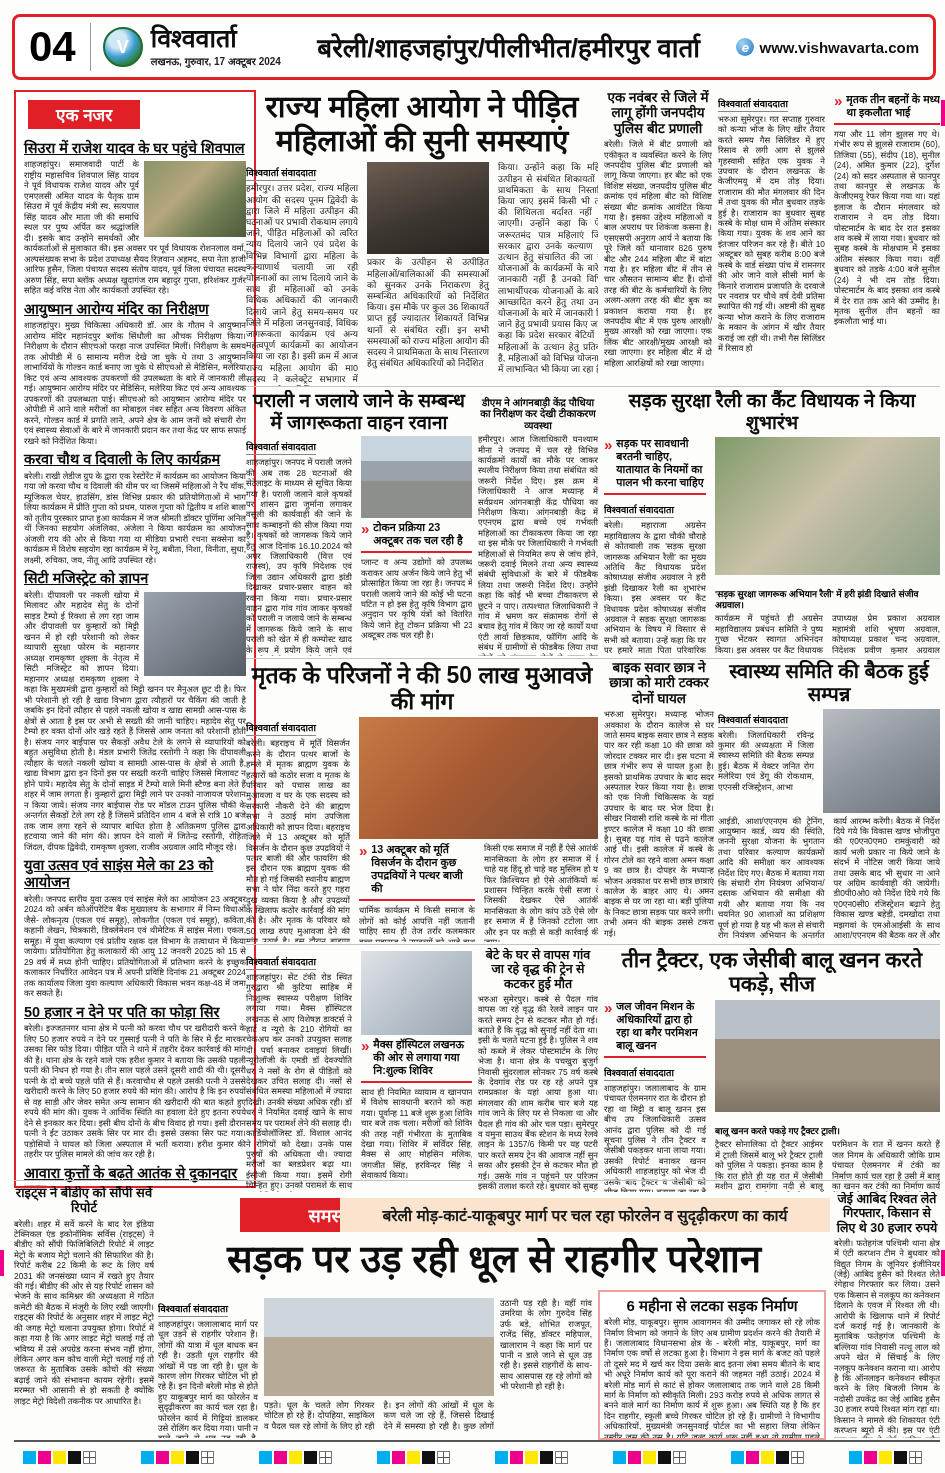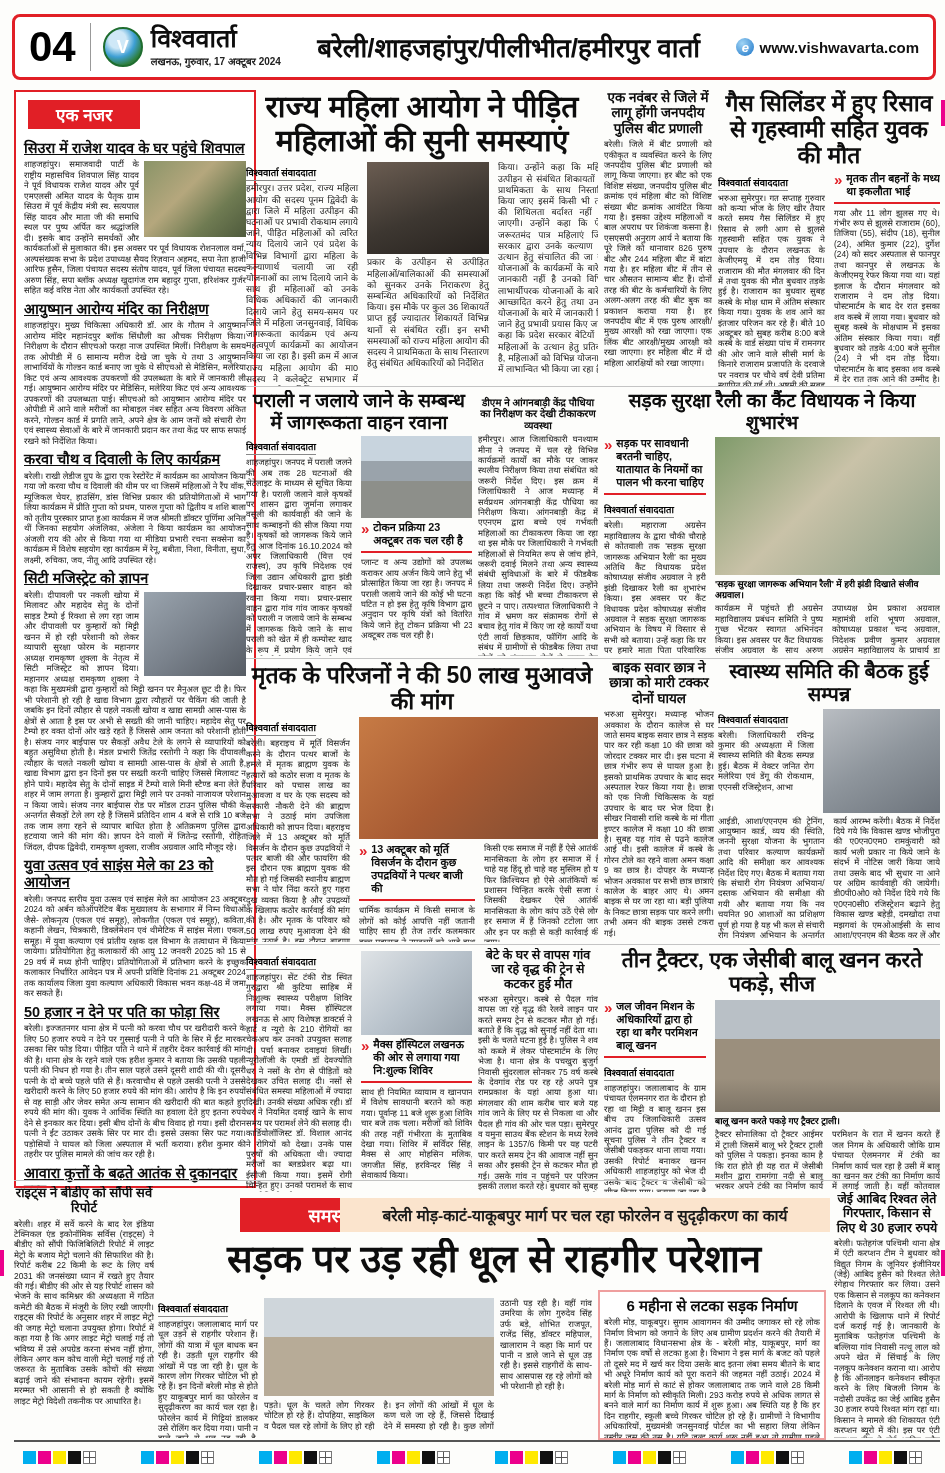--- a/index.html
+++ b/index.html
@@ -28,21 +28,21 @@
   
   .hl{font-weight:bold;color:#0d0d0d;text-align:center;line-height:1.14;}
   .byline{font-size:9.5px;font-weight:bold;color:#000;margin:3px 0 2px;border-bottom:1px solid #888;display:inline-block;padding-bottom:1px;}
   .body-t{font-size:9px;line-height:11.2px;text-align:justify;color:#1b1b1b;}
   .body-s{font-size:8.4px;line-height:10.4px;text-align:justify;color:#1b1b1b;}
   .cols2{column-count:2;column-gap:9px;}
   .row{display:flex;gap:9px;}
   .pq{border-bottom:2px solid #e11f26;padding-bottom:4px;margin-bottom:4px;display:flex;gap:4px;}
   .pq .mk{color:#e11f26;font-weight:bold;font-size:15px;line-height:1;}
   .pq .tx{font-weight:bold;font-size:10.8px;line-height:13px;color:#0d0d0d;text-align:left;}
-  .caption{font-size:9px;font-weight:bold;color:#000;margin-top:4px;line-height:10.5px;}
+  .caption{font-size:9px;font-weight:bold;color:#000;margin-top:14px;line-height:10.5px;}
   .photo{width:100%;}
   .ph-crowd{background:linear-gradient(135deg,#8a9468,#b5a77d 40%,#6f7b52 70%,#4e5a3c);}
   .ph-group{background:linear-gradient(140deg,#9aa4ae,#7a828c 50%,#565c64);}
   .ph-meeting{background:linear-gradient(160deg,#6b5d52,#3d3731 55%,#27221e);}
   .ph-road{background:linear-gradient(#c8d4de 0 30%,#9aa3ab 30% 55%,#8d8f8a 55%);}
   .ph-rally{background:linear-gradient(135deg,#7f9a6a,#c9c2a8 45%,#8c9f86);}
   .ph-saffron{background:linear-gradient(135deg,#c77b45,#a85b33 45%,#7a4a33);}
   .ph-room{background:linear-gradient(150deg,#b9bdc2,#8e959c 50%,#6d747c);}
   .ph-clinic{background:linear-gradient(135deg,#dfe3e6,#b9c3cc 50%,#98a3ad);}
   .ph-tractor{background:linear-gradient(#b9c0c6 0 35%,#9b8f7d 35% 70%,#7d7466);}
@@ -143,21 +143,20 @@
       </div>
     </div>
   </div>
 
   <div class="abs" style="left:604px;top:90px;width:108px;height:296px;">
     <div class="hl" style="font-size:13.5px;">एक नवंबर से जिले में लागू होंगी जनपदीय पुलिस बीट प्रणाली</div>
     <div class="body-s" style="margin-top:3px;">बरेली। जिले में बीट प्रणाली को एकीकृत व व्यवस्थित करने के लिए जनपदीय पुलिस बीट प्रणाली को लागू किया जाएगा। हर बीट को एक विशिष्ट संख्या, जनपदीय पुलिस बीट क्रमांक एवं महिला बीट को विशिष्ट संख्या बीट क्रमांक आवंटित किया गया है। इसका उद्देश्य महिलाओं व बाल अपराध पर शिकंजा कसना है। एसएसपी अनुराग आर्य ने बताया कि पूरे जिले को थानावार 826 पुरुष बीट और 244 महिला बीट में बांटा गया है। हर महिला बीट में तीन से चार औसतन सामान्य बीट हैं। दोनों तरह की बीट के कर्मचारियों के लिए अलग-अलग तरह की बीट बुक का प्रकाशन कराया गया है। हर जनपदीय बीट में एक पुरुष आरक्षी/मुख्य आरक्षी को रखा जाएगा। एक लिंक बीट आरक्षी/मुख्य आरक्षी को रखा जाएगा। हर महिला बीट में दो महिला आरक्षियों को रखा जाएगा।</div>
   </div>
 
   <div class="abs" style="left:718px;top:90px;width:222px;height:296px;">
-    <div class="hl" style="font-size:23px;">गैस सिलिंडर में हुए रिसाव से गृहस्वामी सहित युवक की मौत</div>
     <div class="row" style="margin-top:3px;">
       <div style="width:107px;flex:none;">
         <div class="byline">विश्ववार्ता संवाददाता</div>
         <div class="body-s">भरुआ सुमेरपुर। गत सप्ताह गुरुवार को कन्या भोज के लिए खीर तैयार करते समय गैस सिलिंडर में हुए रिसाव से लगी आग से झुलसे गृहस्वामी सहित एक युवक ने उपचार के दौरान लखनऊ के केजीएमयू में दम तोड़ दिया। राजाराम की मौत मंगलवार की दिन में तथा युवक की मौत बुधवार तड़के हुई है। राजाराम का बुधवार सुबह कस्बे के मोक्ष धाम में अंतिम संस्कार किया गया। युवक के शव आने का इंतजार परिजन कर रहे हैं। बीते 10 अक्टूबर को सुबह करीब 8:00 बजे कस्बे के वार्ड संख्या पांच में रामनगर की ओर जाने वाले सीसी मार्ग के किनारे राजाराम प्रजापति के दरवाजे पर नवरात्र पर चौथे वर्ष देवी प्रतिमा स्थापित की गई थी। अष्टमी की सुबह कन्या भोज कराने के लिए राजाराम के मकान के आंगन में खीर तैयार कराई जा रही थी। तभी गैस सिलिंडर में रिसाव हो</div>
       </div>
       <div style="width:106px;flex:none;">
         <div class="pq">
           <span class="mk">»</span>
           <span class="tx">मृतक तीन बहनों के मध्य था इकलौता भाई</span>
         </div>

